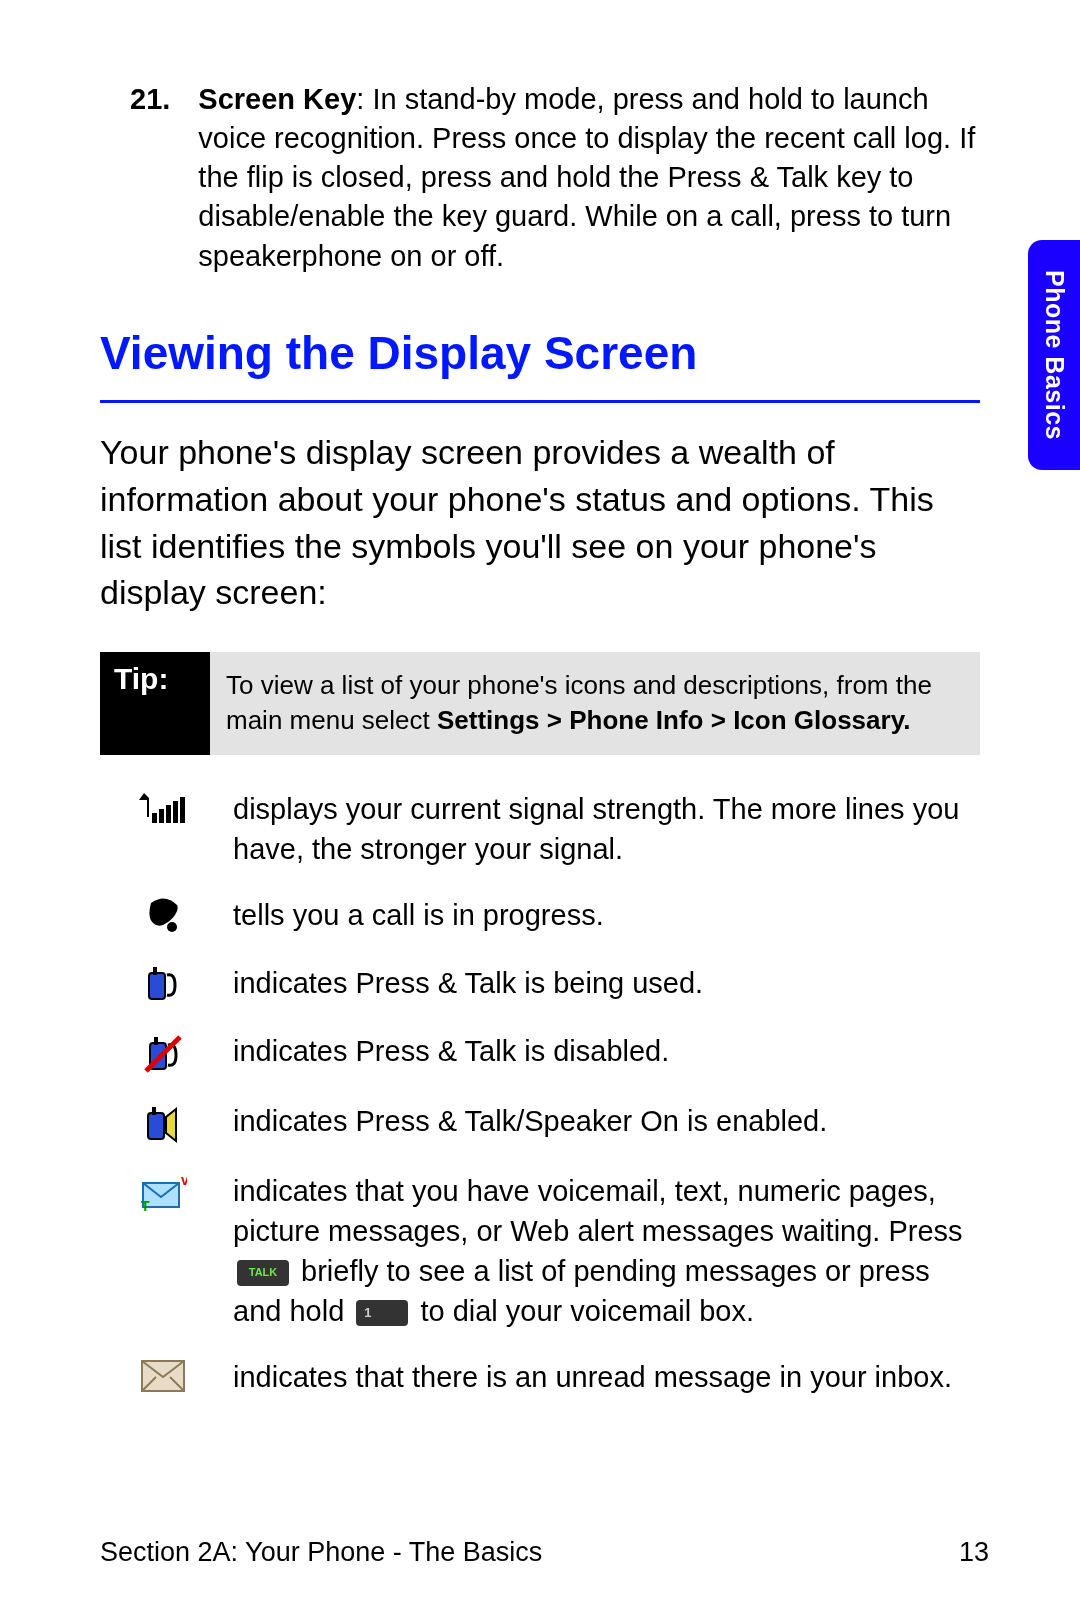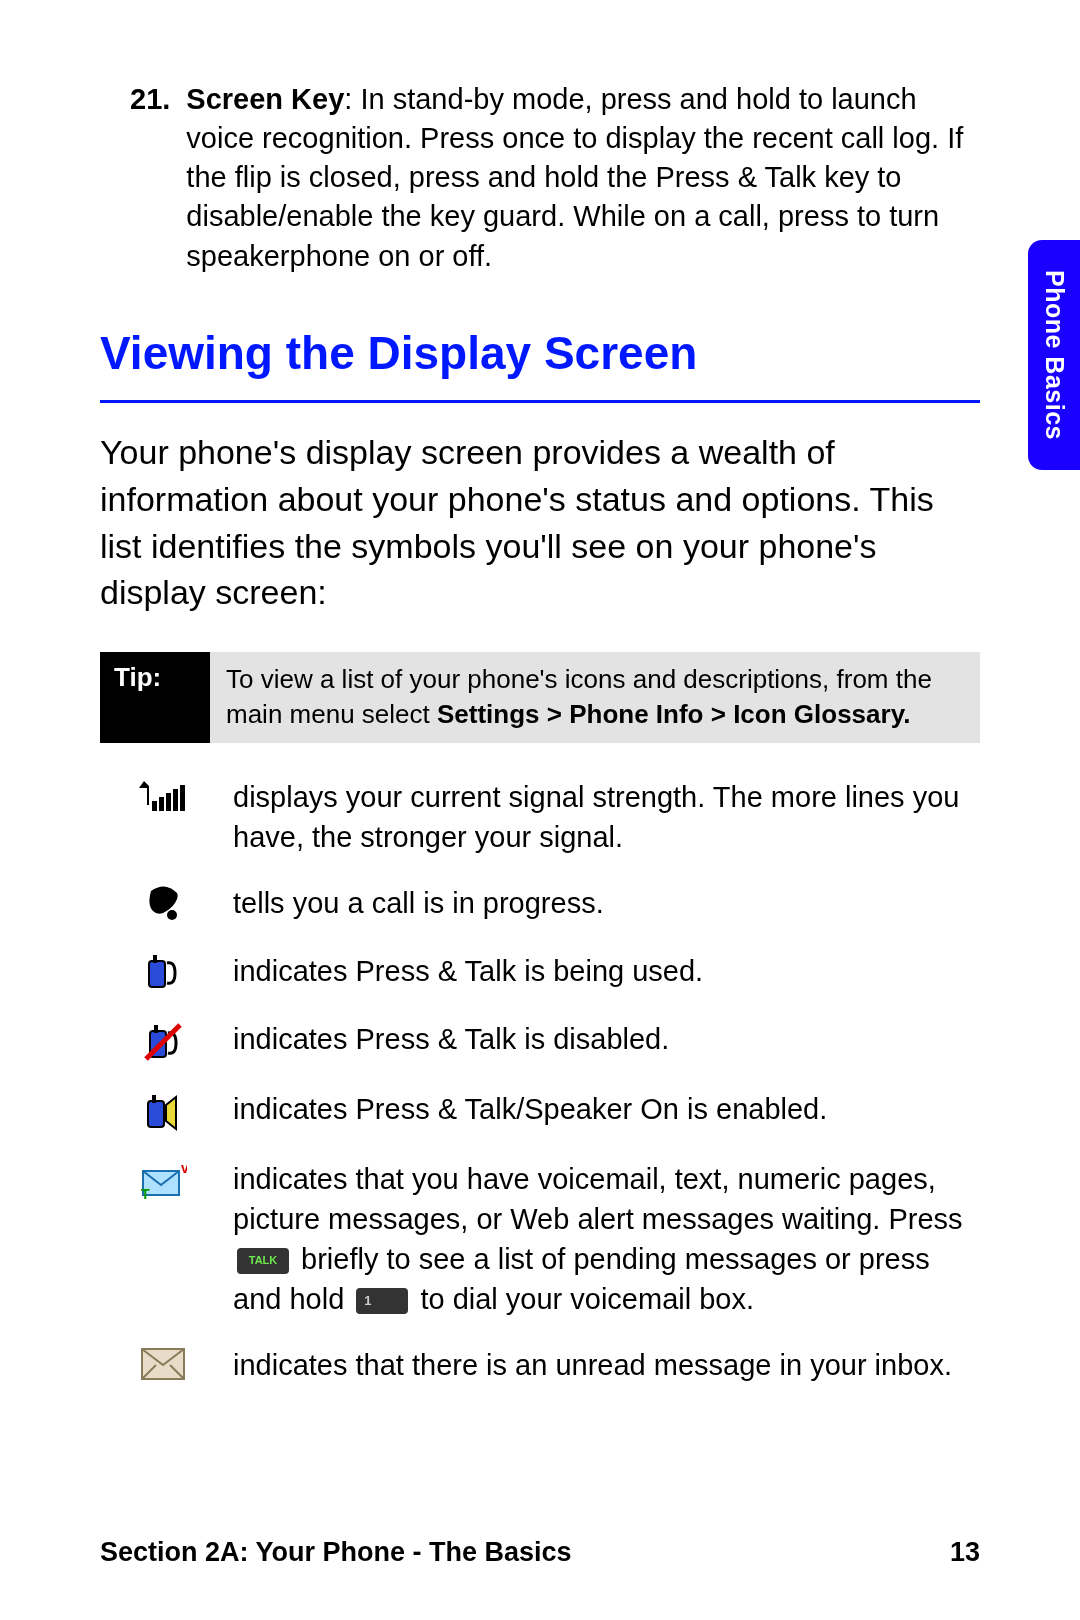--- a/index.html
+++ b/index.html
@@ -31,21 +31,21 @@
   }
   .side-tab span {
     color: #fff;
     font-weight: 700;
     font-size: 25px;
     writing-mode: vertical-rl;
     letter-spacing: 0.5px;
   }
   .numbered-item {
     display: flex;
-    gap: 16px;
+    gap: 28px;
     font-size: 29px;
     line-height: 1.35;
     margin-bottom: 50px;
     padding-left: 30px;
   }
   .numbered-item .num { font-weight: 700; }
   .h1 {
     color: #0018ff;
     font-weight: 700;
     font-size: 46px;
@@ -62,32 +62,32 @@
     margin-bottom: 36px;
   }
   .tip-row {
     display: flex;
     margin-bottom: 34px;
   }
   .tip-label {
     background: #000;
     color: #fff;
     font-weight: 700;
-    font-size: 26px;
+    font-size: 30px;
     padding: 10px 14px;
     width: 110px;
     display: flex;
     align-items: flex-start;
     text-align: right;
   }
   .tip-body {
     background: #e3e3e3;
     font-size: 26px;
     line-height: 1.35;
-    padding: 10px 16px;
+    padding: 16px 16px;
     flex: 1;
   }
   .icon-list { padding-left: 30px; }
   .icon-row {
     display: flex;
     gap: 24px;
     font-size: 29px;
     line-height: 1.38;
     margin-bottom: 26px;
   }
@@ -96,25 +96,25 @@
     display: flex;
     align-items: flex-start;
     justify-content: center;
     padding-top: 2px;
   }
   .icon-row .txt { flex: 1; margin-left: 13px; }
   .footer {
     position: absolute;
     bottom: 52px;
     left: 100px;
-    right: 100px;
+    right: 91px;
     display: flex;
     justify-content: space-between;
     font-size: 27px;
-    font-weight: 700;
+    font-weight: 400;
   }
   .inline-key {
     display: inline-block;
     width: 52px;
     height: 26px;
     background: #333;
     border-radius: 4px;
     vertical-align: middle;
     position: relative;
     margin: 0 4px;

